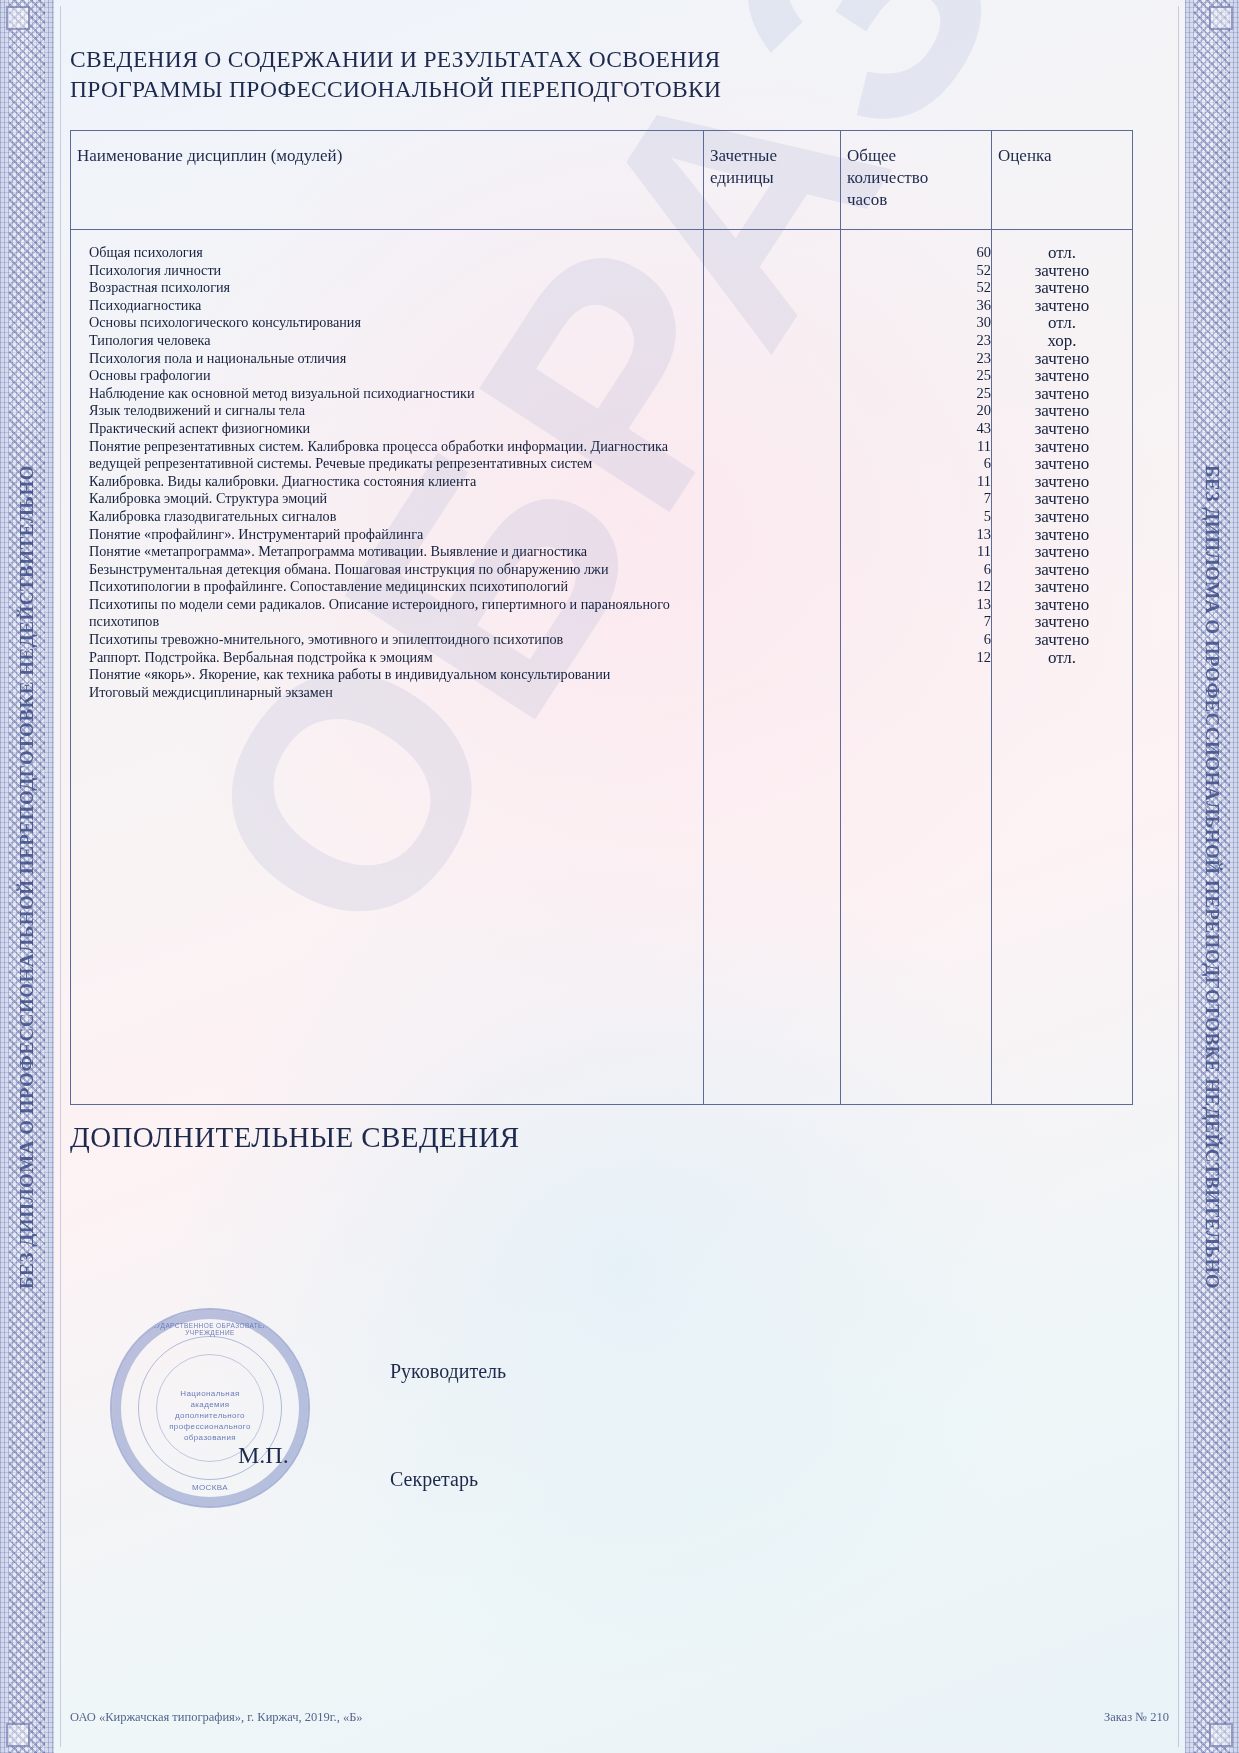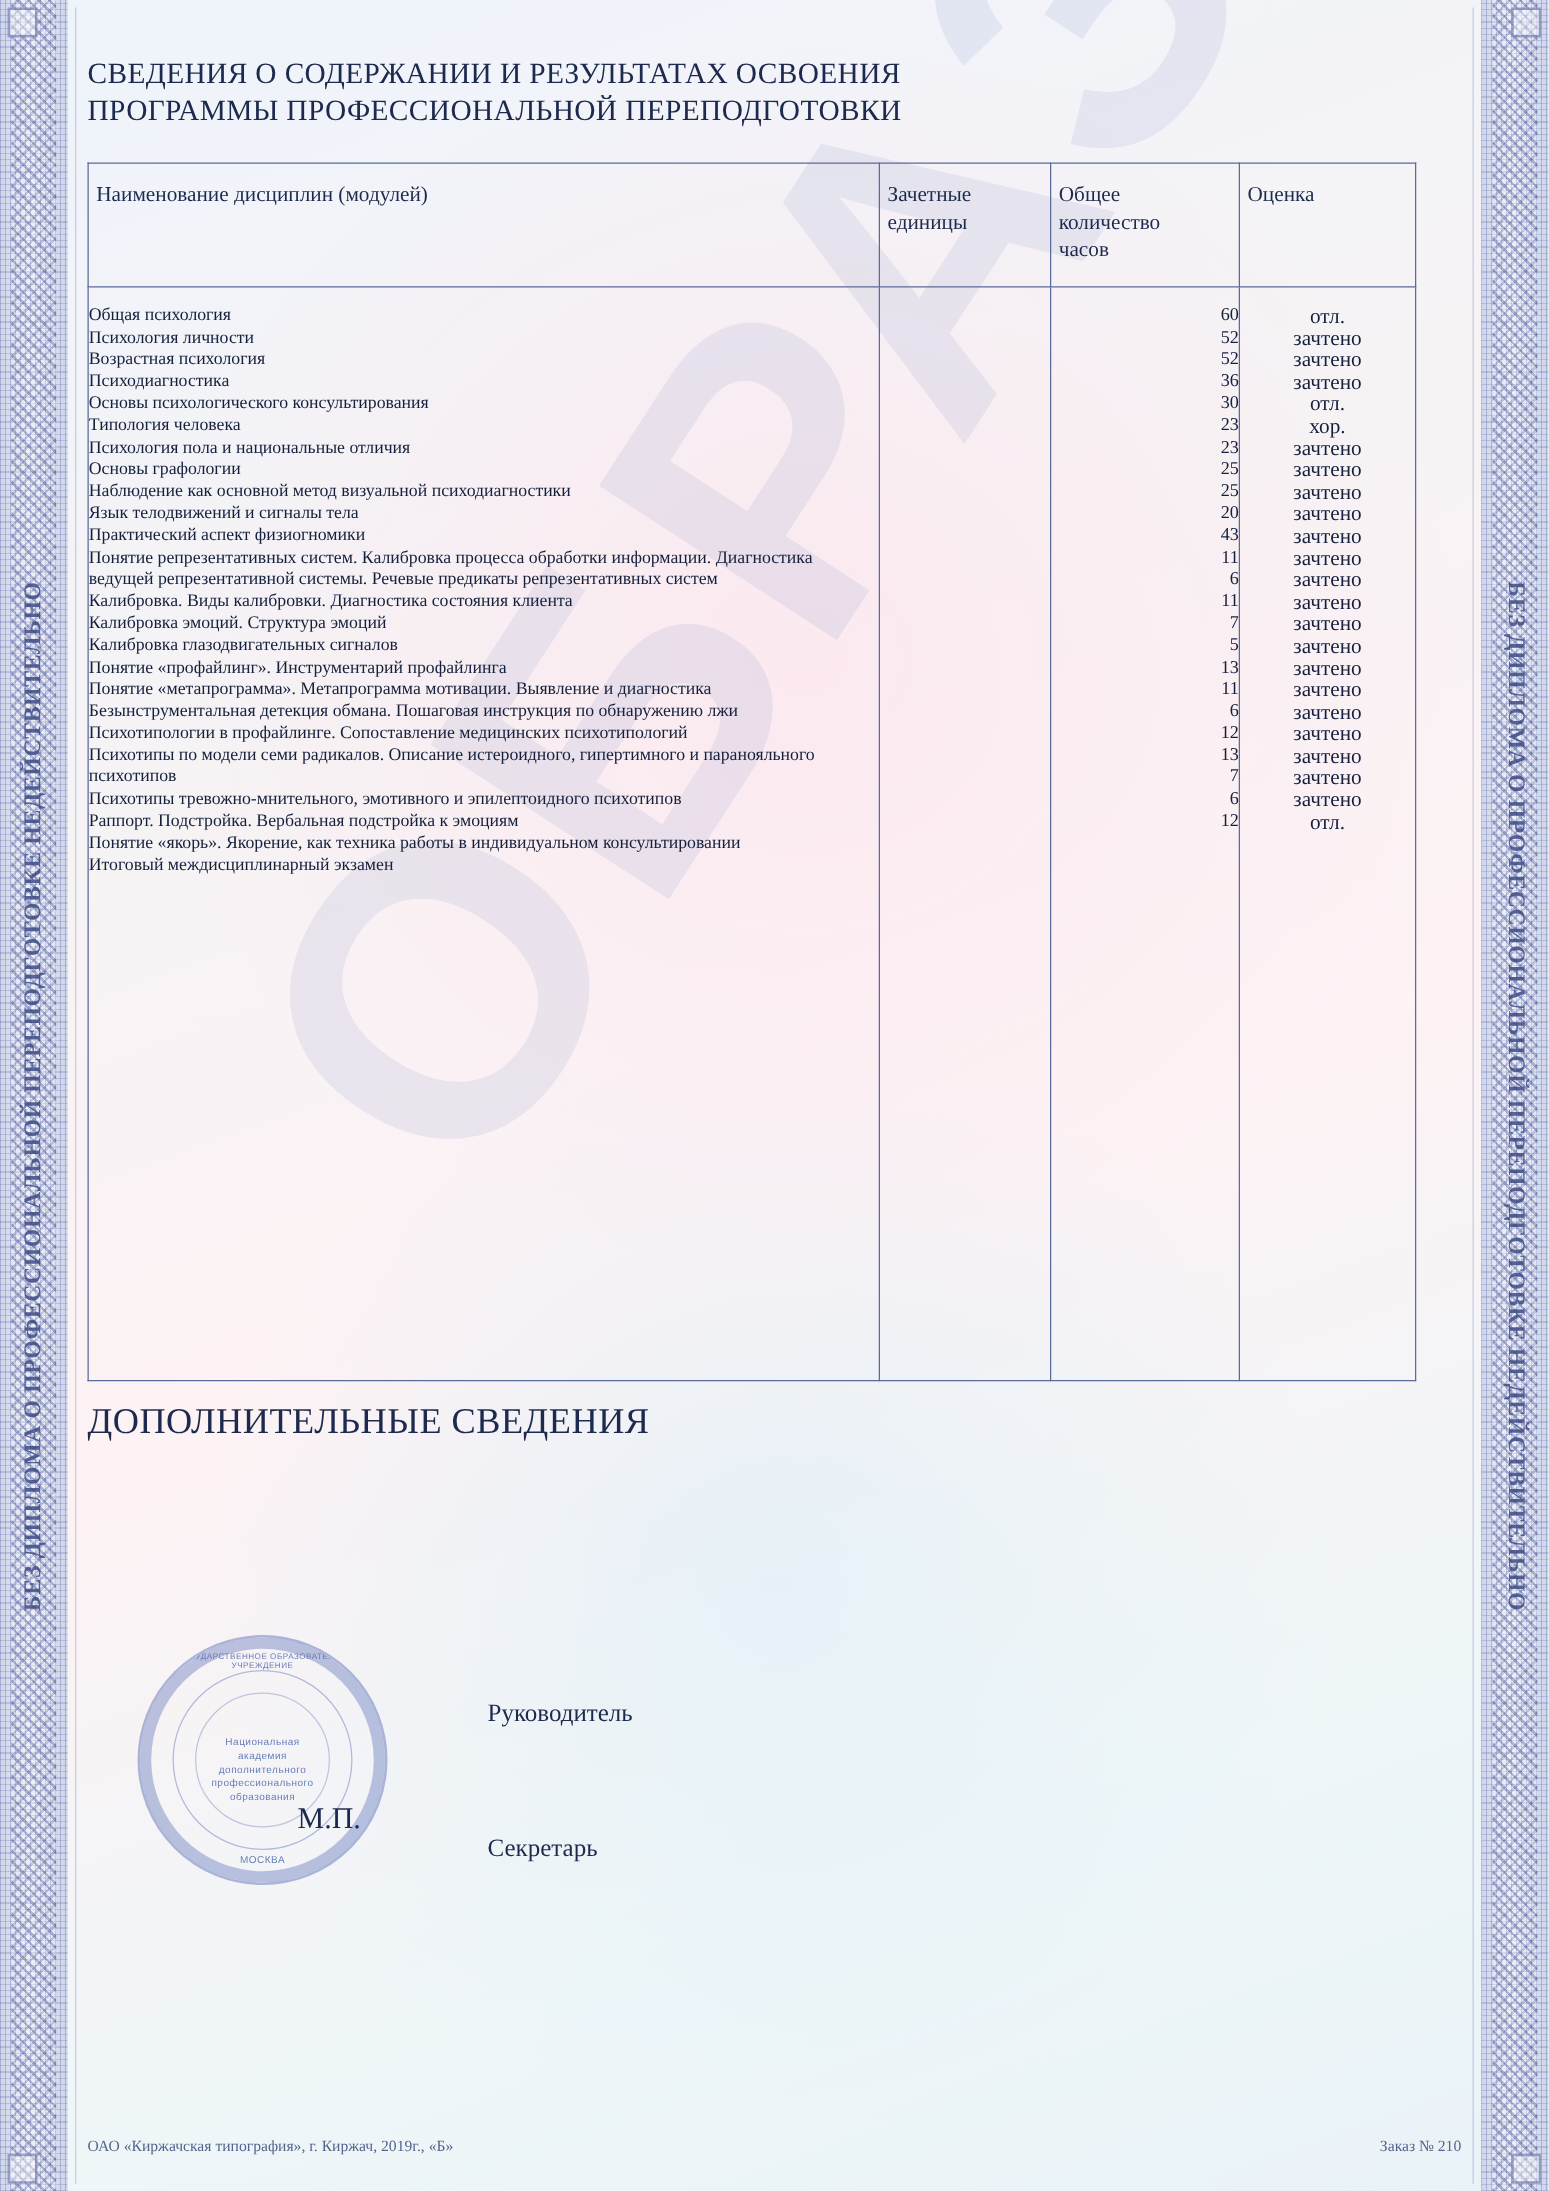--- a/index.html
+++ b/index.html
@@ -143,21 +143,21 @@
   }
   th.col-name { width: 620px; }
   th.col-units { width: 124px; }
   th.col-hours { width: 138px; }
   th.col-mark { width: 128px; }
 
   td.body-cell {
     padding: 14px 0 0 0;
     height: 860px;
   }
-  td.c-name { }
+  td.c-name { padding-left: 18px; }
   td.c-center { text-align: center; }
 
   .rowlist { list-style: none; margin: 0; padding: 0; }
   .rowlist li {
     font-size: 14.2px;
     line-height: 17.6px;
     color: #15203d;
     min-height: 17.6px;
     white-space: nowrap;
   }

